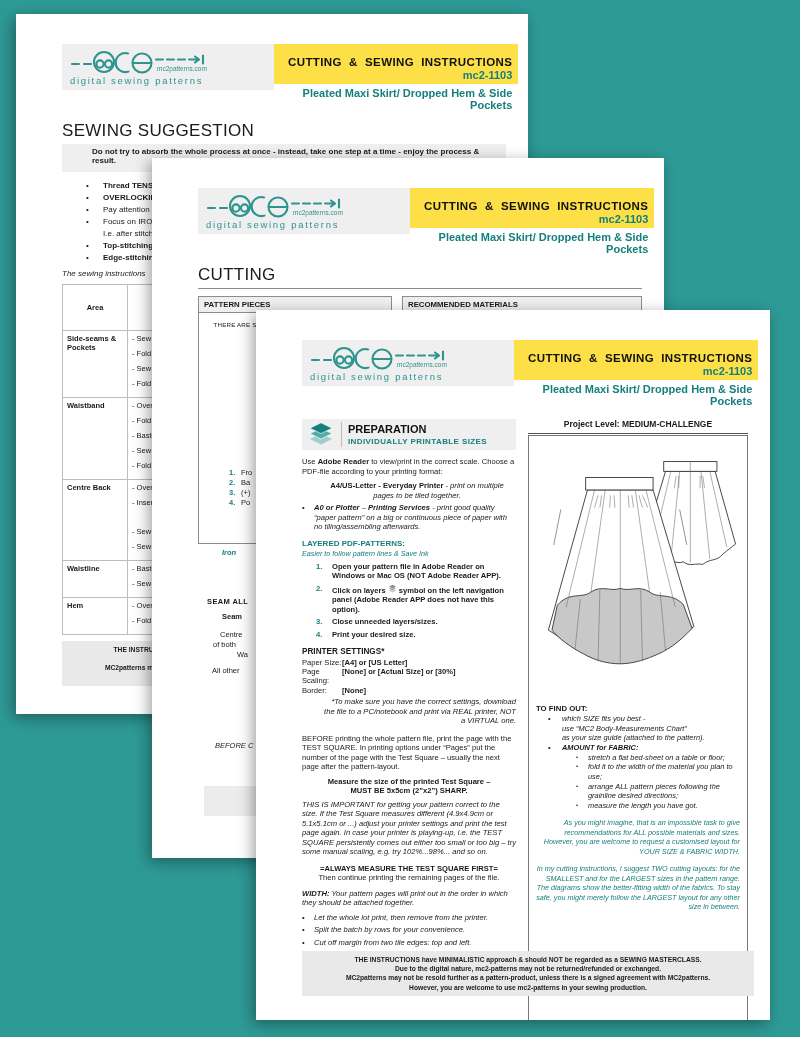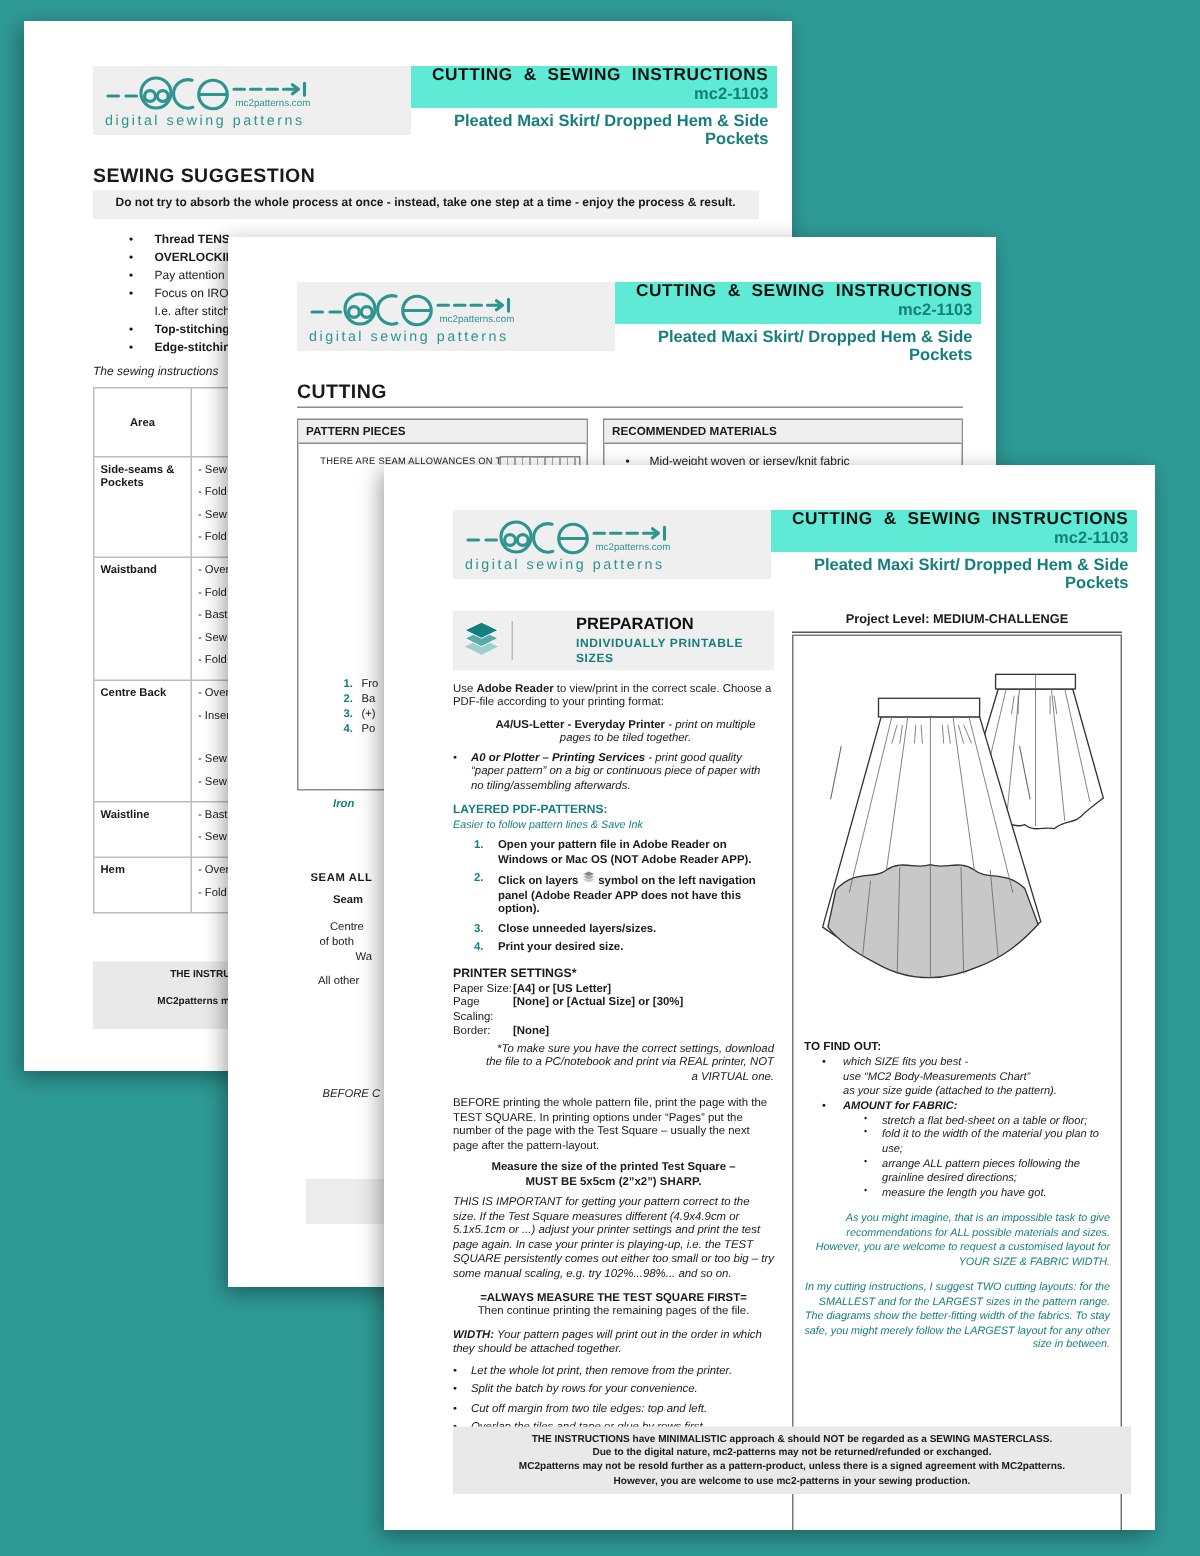--- a/index.html
+++ b/index.html
@@ -11,34 +11,34 @@
   #p1{left:16px;top:14px;width:512px;height:700px;z-index:1;}
   #p2{left:152px;top:158px;width:512px;height:700px;z-index:2;}
   #p3{left:256px;top:310px;width:514px;height:710px;z-index:3;}
 
   
   .hdr{display:flex;justify-content:space-between;align-items:flex-start;}
   .logo-box{background:#EFEFEF;width:196px;padding:6px 8px 4px;flex:none;}
   .logo-svg{display:block;width:176px;height:24px;}
   .tagline{font-size:9.5px;color:#2E948F;letter-spacing:1.7px;margin-top:1px;}
   .hdr-right{text-align:right;max-width:292px;}
-  .hdr-band{background:#5eead4;padding:0 6px 3px 14px;}
+  .hdr-band{background:#fde047;padding:12px 6px 3px 14px;}
   .doc-title{font-size:11.5px;font-weight:bold;color:#111;letter-spacing:.4px;white-space:pre;}
   .doc-code{font-size:11px;font-weight:bold;color:#157F7D;margin-top:1px;}
   .doc-subtitle{font-size:11px;font-weight:bold;color:#157F7D;margin-top:3px;padding-right:6px;}
 
   
-  .sec-title{font-size:13px;font-weight:bold;margin-top:10px;letter-spacing:.3px;}
+  .sec-title{font-size:17px;font-weight:normal;margin-top:10px;letter-spacing:.3px;}
   .pfoot{position:absolute;left:46px;right:16px;background:#E9E9E9;text-align:center;
     font-weight:bold;font-size:6.7px;line-height:1.4;padding:4px 10px;}
   #p1 .pfoot{bottom:28px;}
   #p3 .pfoot{bottom:24px;}
 
   
-  .sug-strip{background:#EFEFEF;font-size:8px;font-weight:bold;padding:3px 4px 7px 15px;margin-top:3px;}
+  .sug-strip{background:#EFEFEF;font-size:8px;font-weight:bold;padding:3px 4px 7px 30px;margin-top:3px;}
   .b-list{margin:9px 0 0 24px;font-size:8px;}
   .b-item{display:flex;margin-bottom:3px;}
   .b-item .dot{width:17px;flex:none;}
   .b-cont{margin-left:17px;margin-bottom:3px;}
   .bold{font-weight:bold;}
   .intro-it{font-style:italic;font-size:8px;margin:7px 0 6px;}
   table.areas{border-collapse:collapse;width:442px;margin-top:2px;}
   table.areas th,table.areas td{border:1px solid #BDBDBD;font-size:7.5px;
     vertical-align:top;padding:3px 4px;text-align:left;}
   table.areas th{text-align:center;font-weight:bold;padding:18px;}
@@ -70,21 +70,21 @@
   .f-ofboth{margin:1px 0 0 15px;}
   .f-wa{margin:1px 0 0 39px;}
   .f-allother{margin:7px 0 0 14px;}
   .f-before{font-style:italic;margin:66px 0 0 17px;}
   .p2-graybox{position:absolute;left:52px;top:628px;width:160px;height:30px;background:#ECECEC;}
 
   
   .cols{display:flex;gap:12px;margin-top:12px;}
   .col-l{width:214px;flex:none;font-size:7.6px;line-height:1.25;}
   .col-r{flex:1;}
-  .prep-strip{background:#EFEFEF;display:flex;align-items:center;padding:3px 6px;margin-bottom:7px;gap:36px;}
+  .prep-strip{background:#EFEFEF;display:flex;align-items:center;padding:3px 6px;margin-bottom:7px;}
   .prep-ico{flex:none;margin-right:6px;padding-right:7px;border-right:1px solid #BBB;}
   .prep-t1{font-size:11px;font-weight:bold;color:#111;}
   .prep-t2{font-size:8px;font-weight:bold;color:#157F7D;letter-spacing:.4px;}
   .p{margin-bottom:5px;}
   .it{font-style:italic;}
   .bullet2{display:flex;margin-bottom:3px;}
   .bullet2 .dot{width:12px;flex:none;}
   .ind-c{margin:0 6px 3px 22px;text-align:center;}
   .lay-t{color:#157F7D;font-weight:bold;font-size:8px;margin-top:7px;}
   .lay-s{color:#157F7D;font-style:italic;font-size:7.2px;margin-bottom:4px;}

